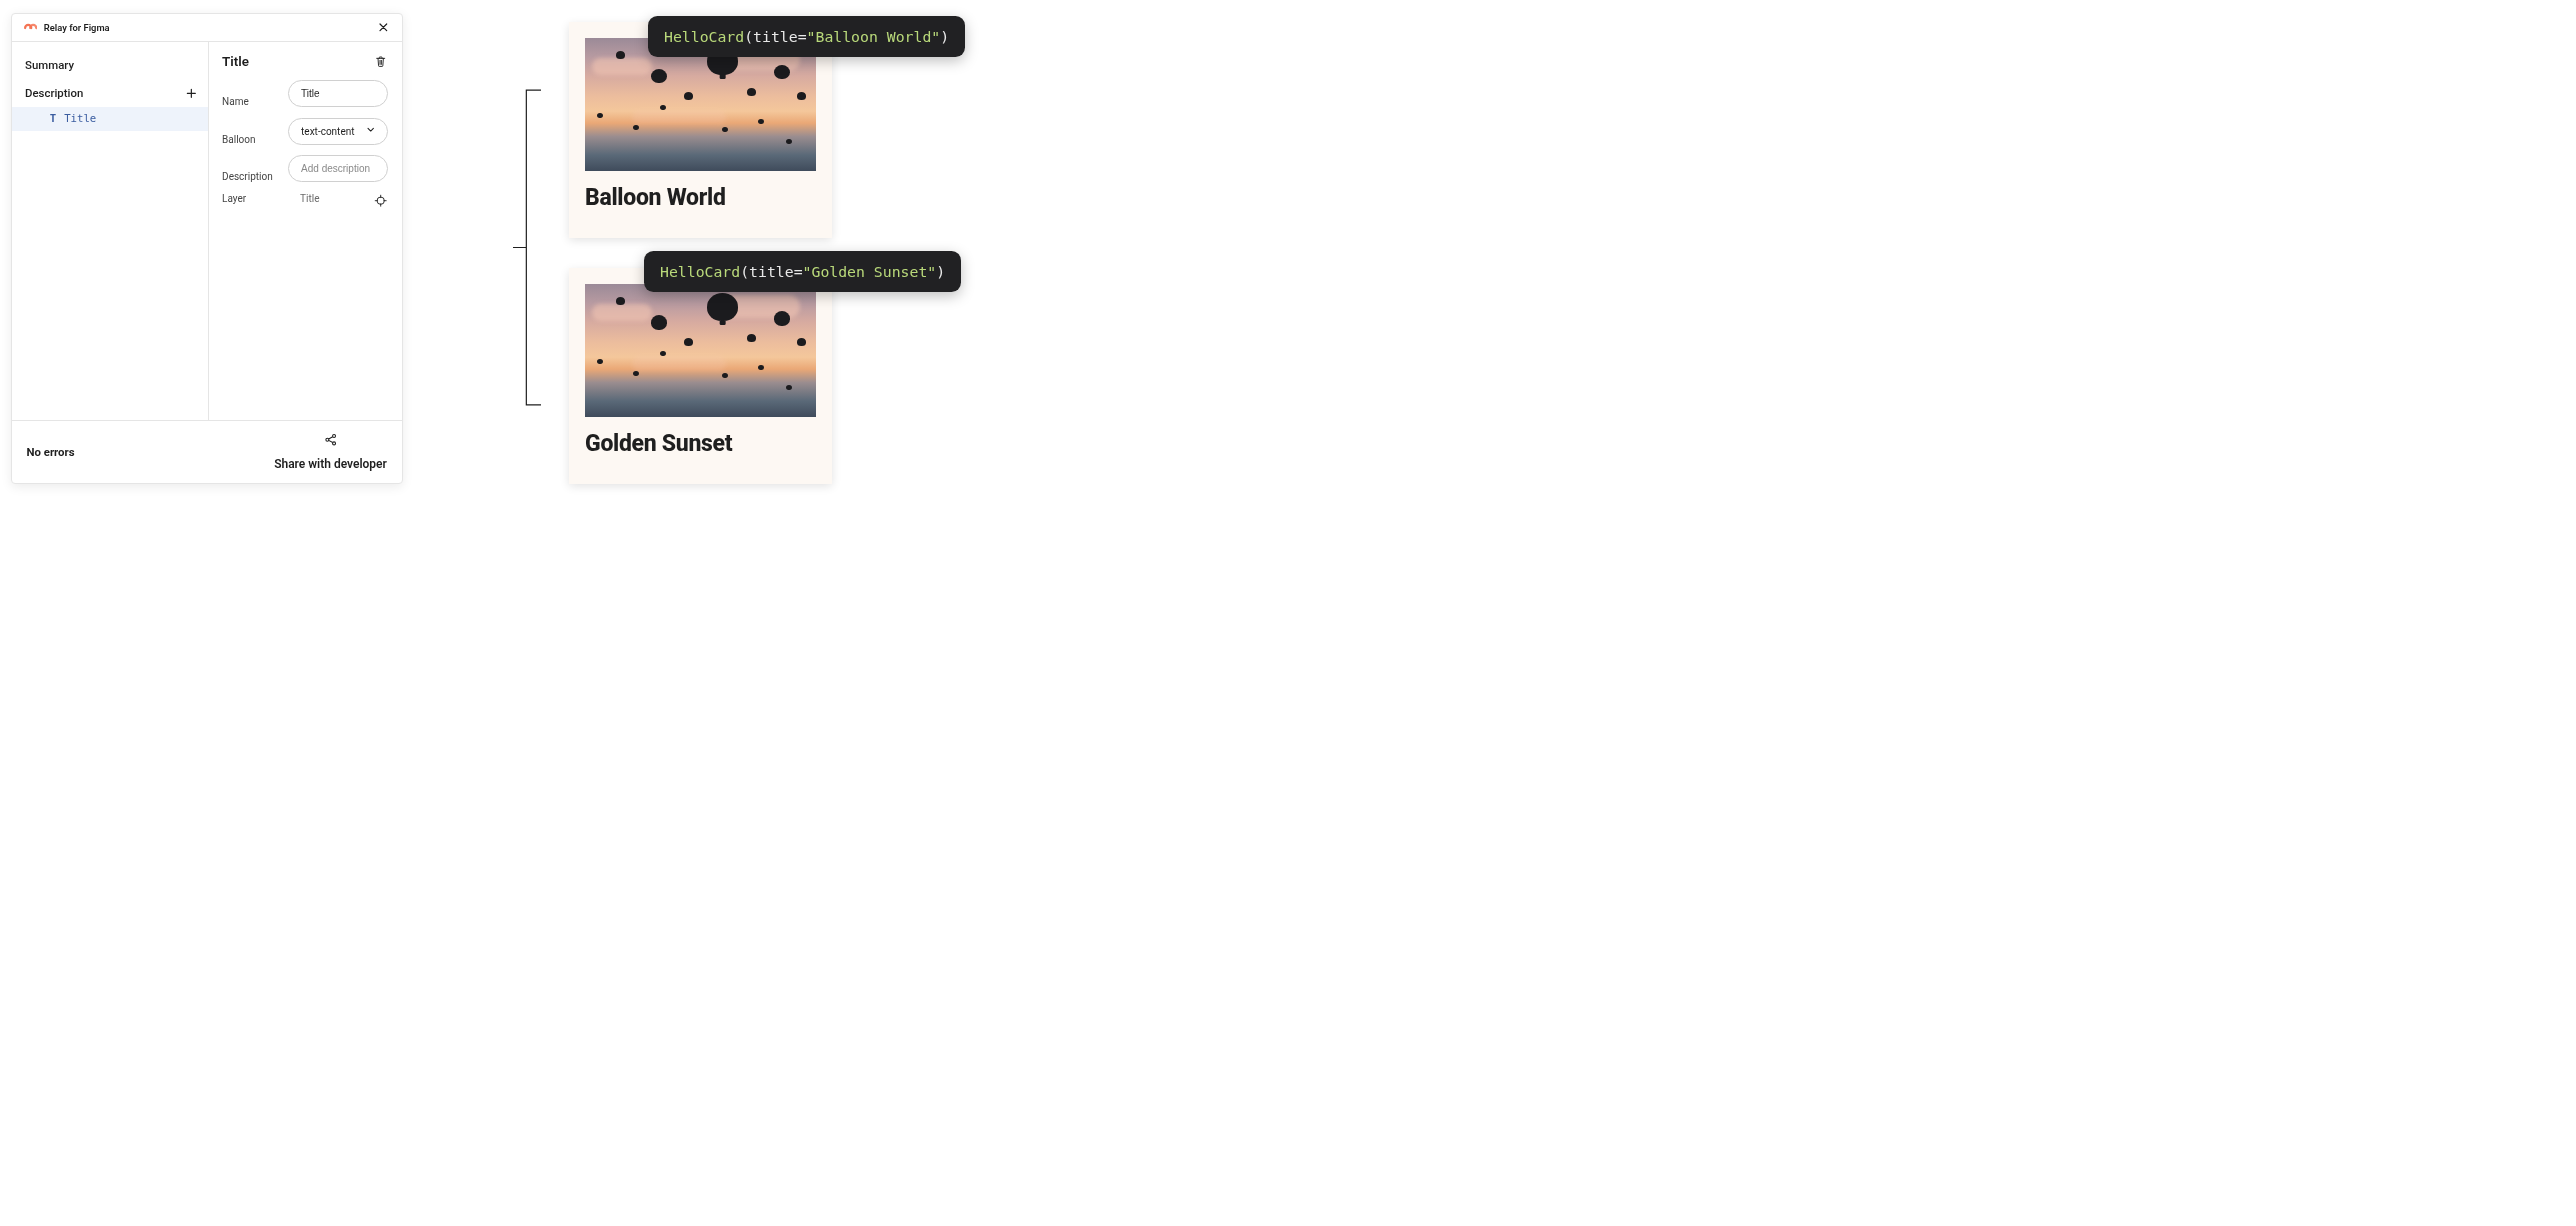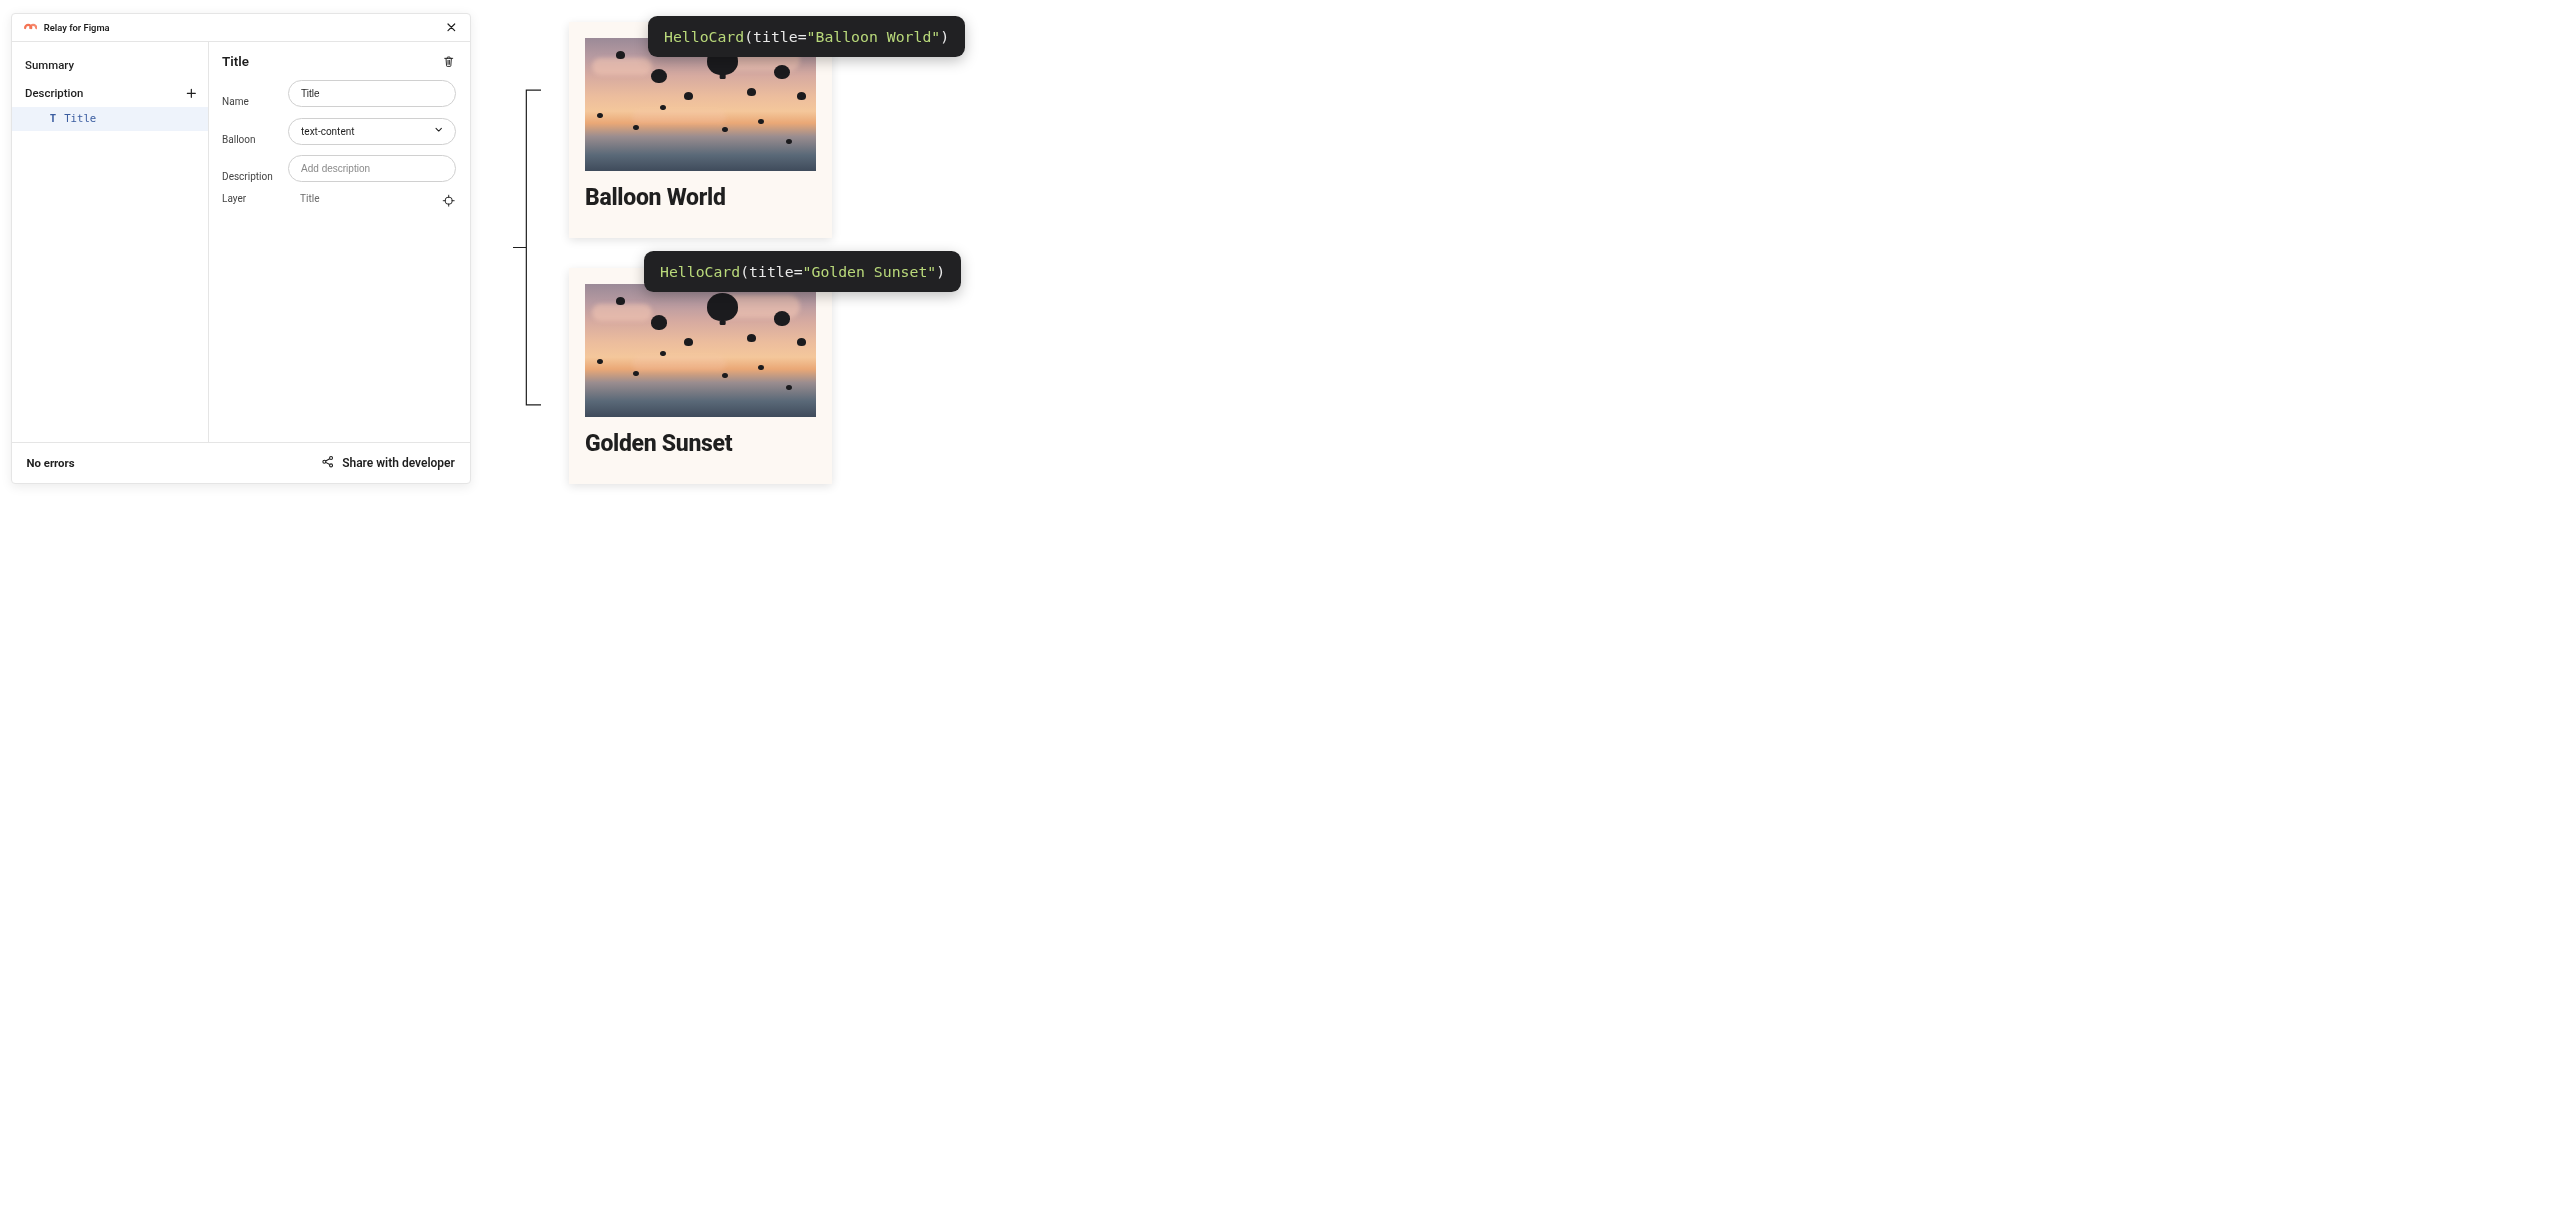--- a/index.html
+++ b/index.html
@@ -9,21 +9,21 @@
     width: 1033px;
     height: 496px;
     position: relative;
   }
 
   
   .panel {
     position: absolute;
     left: 10.7px;
     top: 13.4px;
-    width: 460px;
+    width: 392px;
     height: 471px;
     background: #ffffff;
     border: 0.7px solid #e5e5e5;
     border-radius: 4px;
     box-shadow: 0 2.7px 10.7px rgba(0,0,0,0.08);
     display: flex;
     flex-direction: column;
     overflow: hidden;
   }
 
@@ -134,21 +134,21 @@
   .layer-row { display:flex; align-items:flex-start; gap:8px; }
   .layer-value { flex:1; font-size:10px; color:#6a6a6a; padding-left:12px; }
   .target-btn { width:14.8px; height:14.8px; display:flex; align-items:center; justify-content:center; cursor:pointer; color:#1f1f1f; }
 
   .panel-footer {
     border-top:0.7px solid #e5e5e5;
     display:flex; align-items:center; justify-content:space-between;
     padding: 12px 14.8px;
   }
   .status-text { font-size:11.4px; font-weight:700; color:#1f1f1f; }
-  .share-btn { display:flex; align-items:center; gap:8px; font-size:12px; font-weight:600; color:#1f1f1f; cursor:pointer; }
+  .share-btn { display:flex; align-items:center; gap:8px; font-size:12px; font-weight:600; color:#1f1f1f; cursor:pointer;flex-direction:column; }
 
   
   .bracket {
     position:absolute;
     left: 513px; top: 89px;
     width: 28px; height: 317px;
   }
   .bracket svg { width:100%; height:100%; }
 
   

